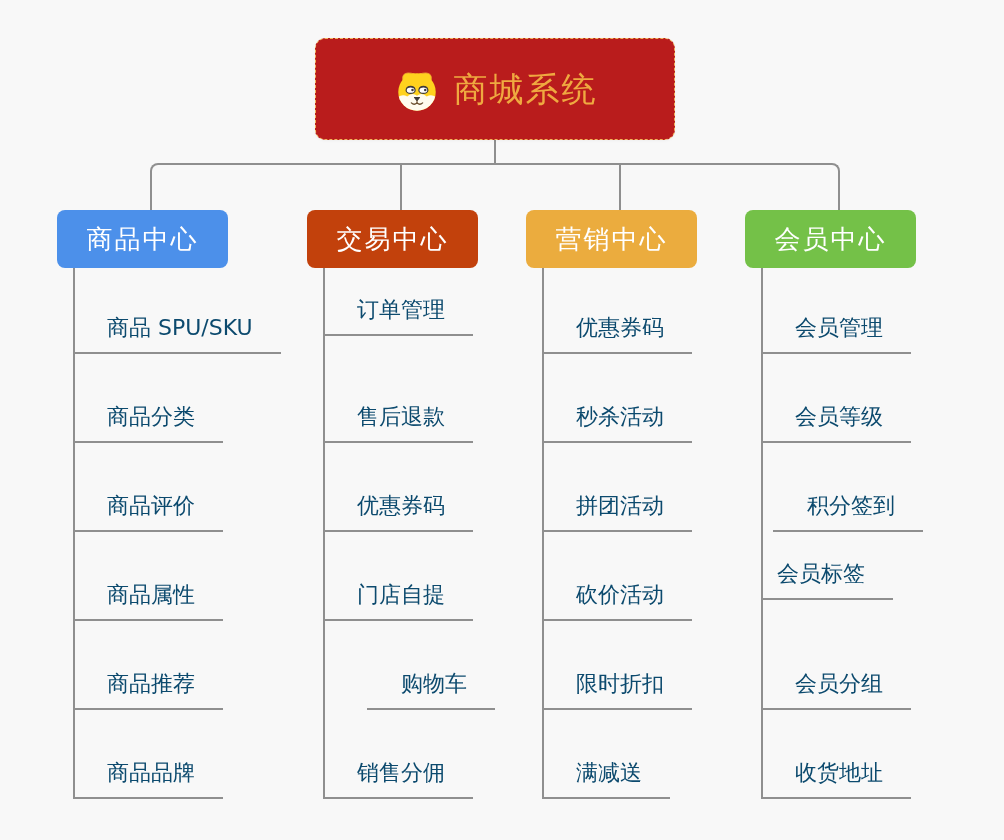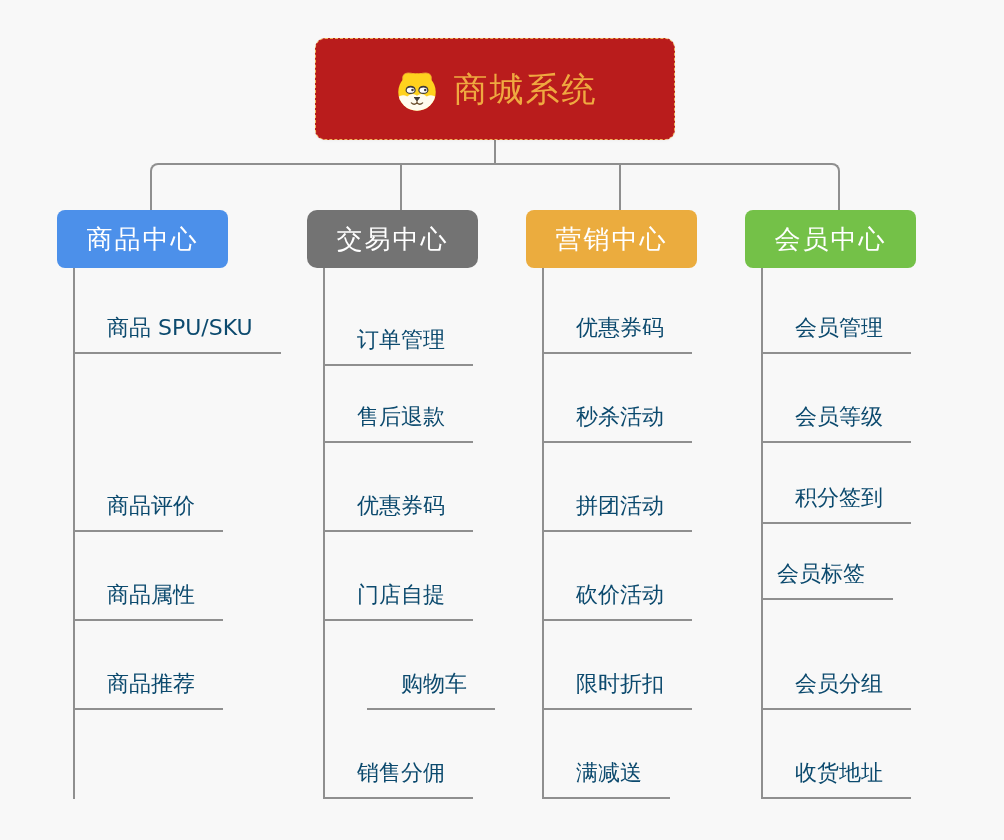--- a/index.html
+++ b/index.html
@@ -94,29 +94,31 @@
       <path d="M24.5 50.5 Q28.2 54 32 50.5 Q35.8 54 39.5 50.5" fill="none" stroke="#6b4e2e" stroke-width="1.8" stroke-linecap="round"></path>
       <path d="M32 47.6 L32 50.5" stroke="#6b4e2e" stroke-width="1.4" stroke-linecap="round"></path>
     </svg>
     <span class="root-title" style="color: rgb(239, 169, 64);">商城系统</span>
   </div>
 
   <div class="column" style="left:57px;">
     <div class="branch" style="background-color: rgb(76, 144, 234);">商品中心</div>
     <div class="trunk" style="background-color: rgb(143, 143, 143);"></div>
     <div class="leaf" style="top: 102px; border-bottom-color: rgb(143, 143, 143);">商品 SPU/SKU</div>
+    <div class="leaf" style="top: 191px; border-bottom-color: rgb(143, 143, 143);">商品分类</div>
     <div class="leaf" style="top: 280px; border-bottom-color: rgb(143, 143, 143);">商品评价</div>
     <div class="leaf" style="top: 369px; border-bottom-color: rgb(143, 143, 143);">商品属性</div>
     <div class="leaf" style="top: 458px; border-bottom-color: rgb(143, 143, 143);">商品推荐</div>
+    <div class="leaf" style="top: 547px; border-bottom-color: rgb(143, 143, 143);">商品品牌</div>
   </div>
 
   <div class="column" style="left:307px;">
-    <div class="branch" style="background-color: #737373; border-radius: 10px;">交易中心</div>
+    <div class="branch" style="background-color: #c2410c;">交易中心</div>
     <div class="trunk" style="background-color: rgb(143, 143, 143);"></div>
-    <div class="leaf" style="top: 114px; border-bottom-color: rgb(143, 143, 143);">订单管理</div>
+    <div class="leaf" style="top: 84px; border-bottom-color: rgb(143, 143, 143);">订单管理</div>
     <div class="leaf" style="top: 191px; border-bottom-color: rgb(143, 143, 143);">售后退款</div>
     <div class="leaf" style="top: 280px; border-bottom-color: rgb(143, 143, 143);">优惠券码</div>
     <div class="leaf" style="top: 369px; border-bottom-color: rgb(143, 143, 143);">门店自提</div>
     <div class="leaf" style="top: 458px; border-bottom-color: rgb(143, 143, 143); margin-left: 44px;">购物车</div>
     <div class="leaf" style="top: 547px; border-bottom-color: rgb(143, 143, 143);">销售分佣</div>
   </div>
 
   <div class="column" style="left:526px;">
     <div class="branch" style="background-color: rgb(235, 172, 62);">营销中心</div>
     <div class="trunk" style="background-color: rgb(143, 143, 143);"></div>
@@ -126,19 +128,19 @@
     <div class="leaf" style="top: 369px; border-bottom-color: rgb(143, 143, 143);">砍价活动</div>
     <div class="leaf" style="top: 458px; border-bottom-color: rgb(143, 143, 143);">限时折扣</div>
     <div class="leaf" style="top: 547px; border-bottom-color: rgb(143, 143, 143);">满减送</div>
   </div>
 
   <div class="column" style="left:745px;">
     <div class="branch" style="background-color: rgb(116, 193, 72);">会员中心</div>
     <div class="trunk" style="background-color: rgb(143, 143, 143);"></div>
     <div class="leaf" style="top: 102px; border-bottom-color: rgb(143, 143, 143);">会员管理</div>
     <div class="leaf" style="top: 191px; border-bottom-color: rgb(143, 143, 143);">会员等级</div>
-    <div class="leaf" style="top: 272px; border-bottom-color: rgb(143, 143, 143);">积分签到</div>
+    <div class="leaf" style="top: 280px; border-bottom-color: rgb(143, 143, 143); margin-left: 12px;">积分签到</div>
     <div class="leaf" style="top: 348px; border-bottom-color: rgb(143, 143, 143); padding-left: 16px;">会员标签</div>
     <div class="leaf" style="top: 458px; border-bottom-color: rgb(143, 143, 143);">会员分组</div>
     <div class="leaf" style="top: 547px; border-bottom-color: rgb(143, 143, 143);">收货地址</div>
   </div>
 
 </div>
 
 </body></html>

